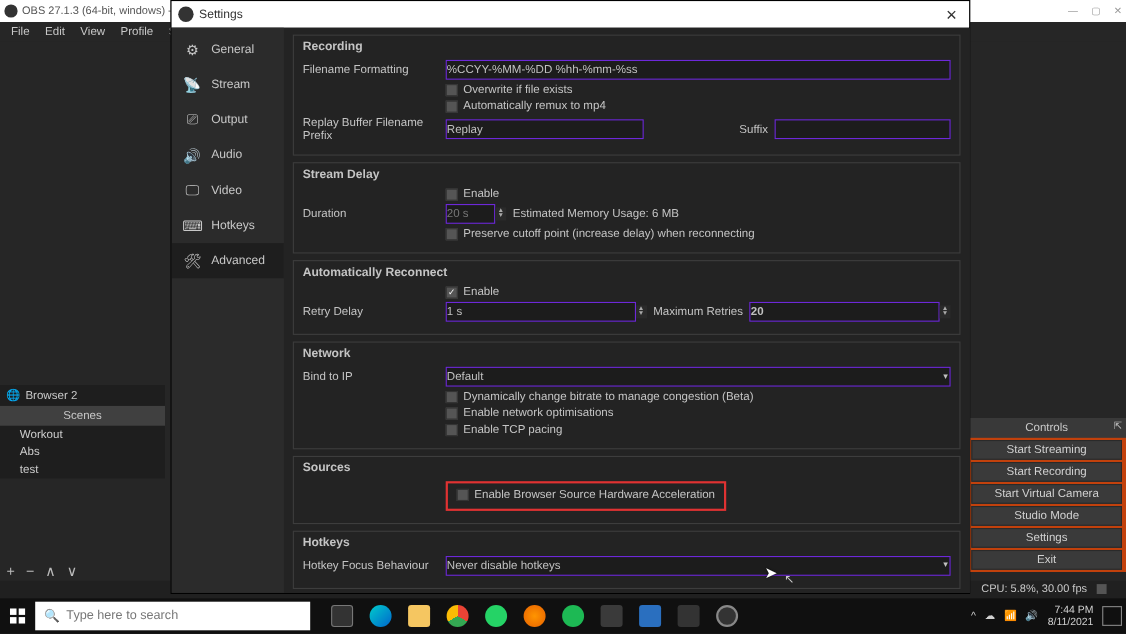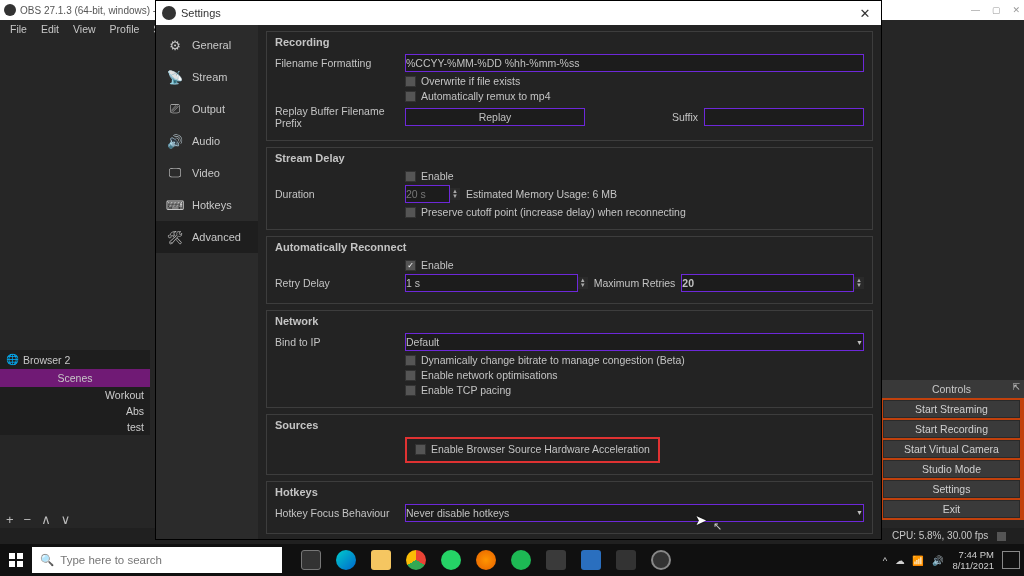--- a/index.html
+++ b/index.html
@@ -9,22 +9,22 @@
 .main-window { position:absolute; left:0; top:0; width:1024px; height:544px; background:#262626; }
 .main-titlebar { height:20px; background:#fff; display:flex; align-items:center; padding:0 4px; font-size:10px; color:#555; }
 .main-titlebar .win-controls { margin-left:auto; display:flex; gap:12px; color:#999; font-size:9px; }
 .main-titlebar .obs-icon { width:12px; height:12px; border-radius:50%; background:#333; margin-right:4px; }
 .main-menubar { height:18px; background:#262626; display:flex; align-items:center; padding:0 4px; gap:2px; font-size:10.5px; color:#c8c8c8; }
 .main-menubar span { padding:1px 6px; }
 
 
 .scenes-box { position:absolute; left:0; top:350px; width:150px; background:#1e1e1e; color:#c8c8c8; font-size:10.5px; }
 .scenes-box .lbl { display:flex; align-items:center; gap:4px; padding:3px 6px; }
-.scenes-header { background:#701a75; text-align:center; padding:3px 0; font-size:10.5px; color:#c8c8c8; }
-.scenes-list div { padding:2px 6px; font-size:10.5px; color:#ccc;text-align:right; }
+.scenes-header { background:#404040; text-align:center; padding:3px 0; font-size:10.5px; color:#c8c8c8; }
+.scenes-list div { padding:2px 18px; font-size:10.5px; color:#ccc; }
 .scenes-tools { position:absolute; left:0; top:508px; color:#bbb; font-size:13px; padding:4px 6px; display:flex; gap:10px; }
 
 
 .controls-box { position:absolute; right:0; top:380px; width:145px; background:#c2410c; color:#c8c8c8; font-size:10.5px; }
 .controls-hdr { background:#393939; text-align:center; padding:3px; position:relative; }
 .controls-hdr .pop { position:absolute; right:4px; top:2px; font-size:9px; }
 .controls-box button { display:block; width:137px; margin:2px auto; height:18px; background:#3a3a3a; border:1px solid #2a2a2a; color:#d0d0d0; font-size:10.5px; }
 .status-bar { position:absolute; left:0; right:0; bottom:0; height:16px; background:#202020; color:#c8c8c8; font-size:10px; text-align:right; padding:2px 18px; }
 .status-bar .sq { display:inline-block; width:9px; height:9px; background:#555; margin-left:6px; vertical-align:middle; }
 
@@ -194,21 +194,21 @@
             <div class="row-body">
               <label class="chk">
                 <span class="box"></span>
                 <span>Automatically remux to mp4</span>
               </label>
             </div>
           </div>
         <div class="row">
           <div class="row-label">Replay Buffer Filename Prefix</div>
           <div class="row-body">
-            <input class="txt" style="width: 180px; text-align: center;" value="Replay">
+            <input class="txt" style="width: 180px;" value="Replay">
             <span class="sub-label" style="margin-left:auto">Suffix</span>
             <input class="txt" style="width: 160px;">
           </div>
         </div>
       </div>
 
       <div class="group">
         <div class="group-title">Stream Delay</div>
         <div class="row">
             <div class="row-label"></div>

